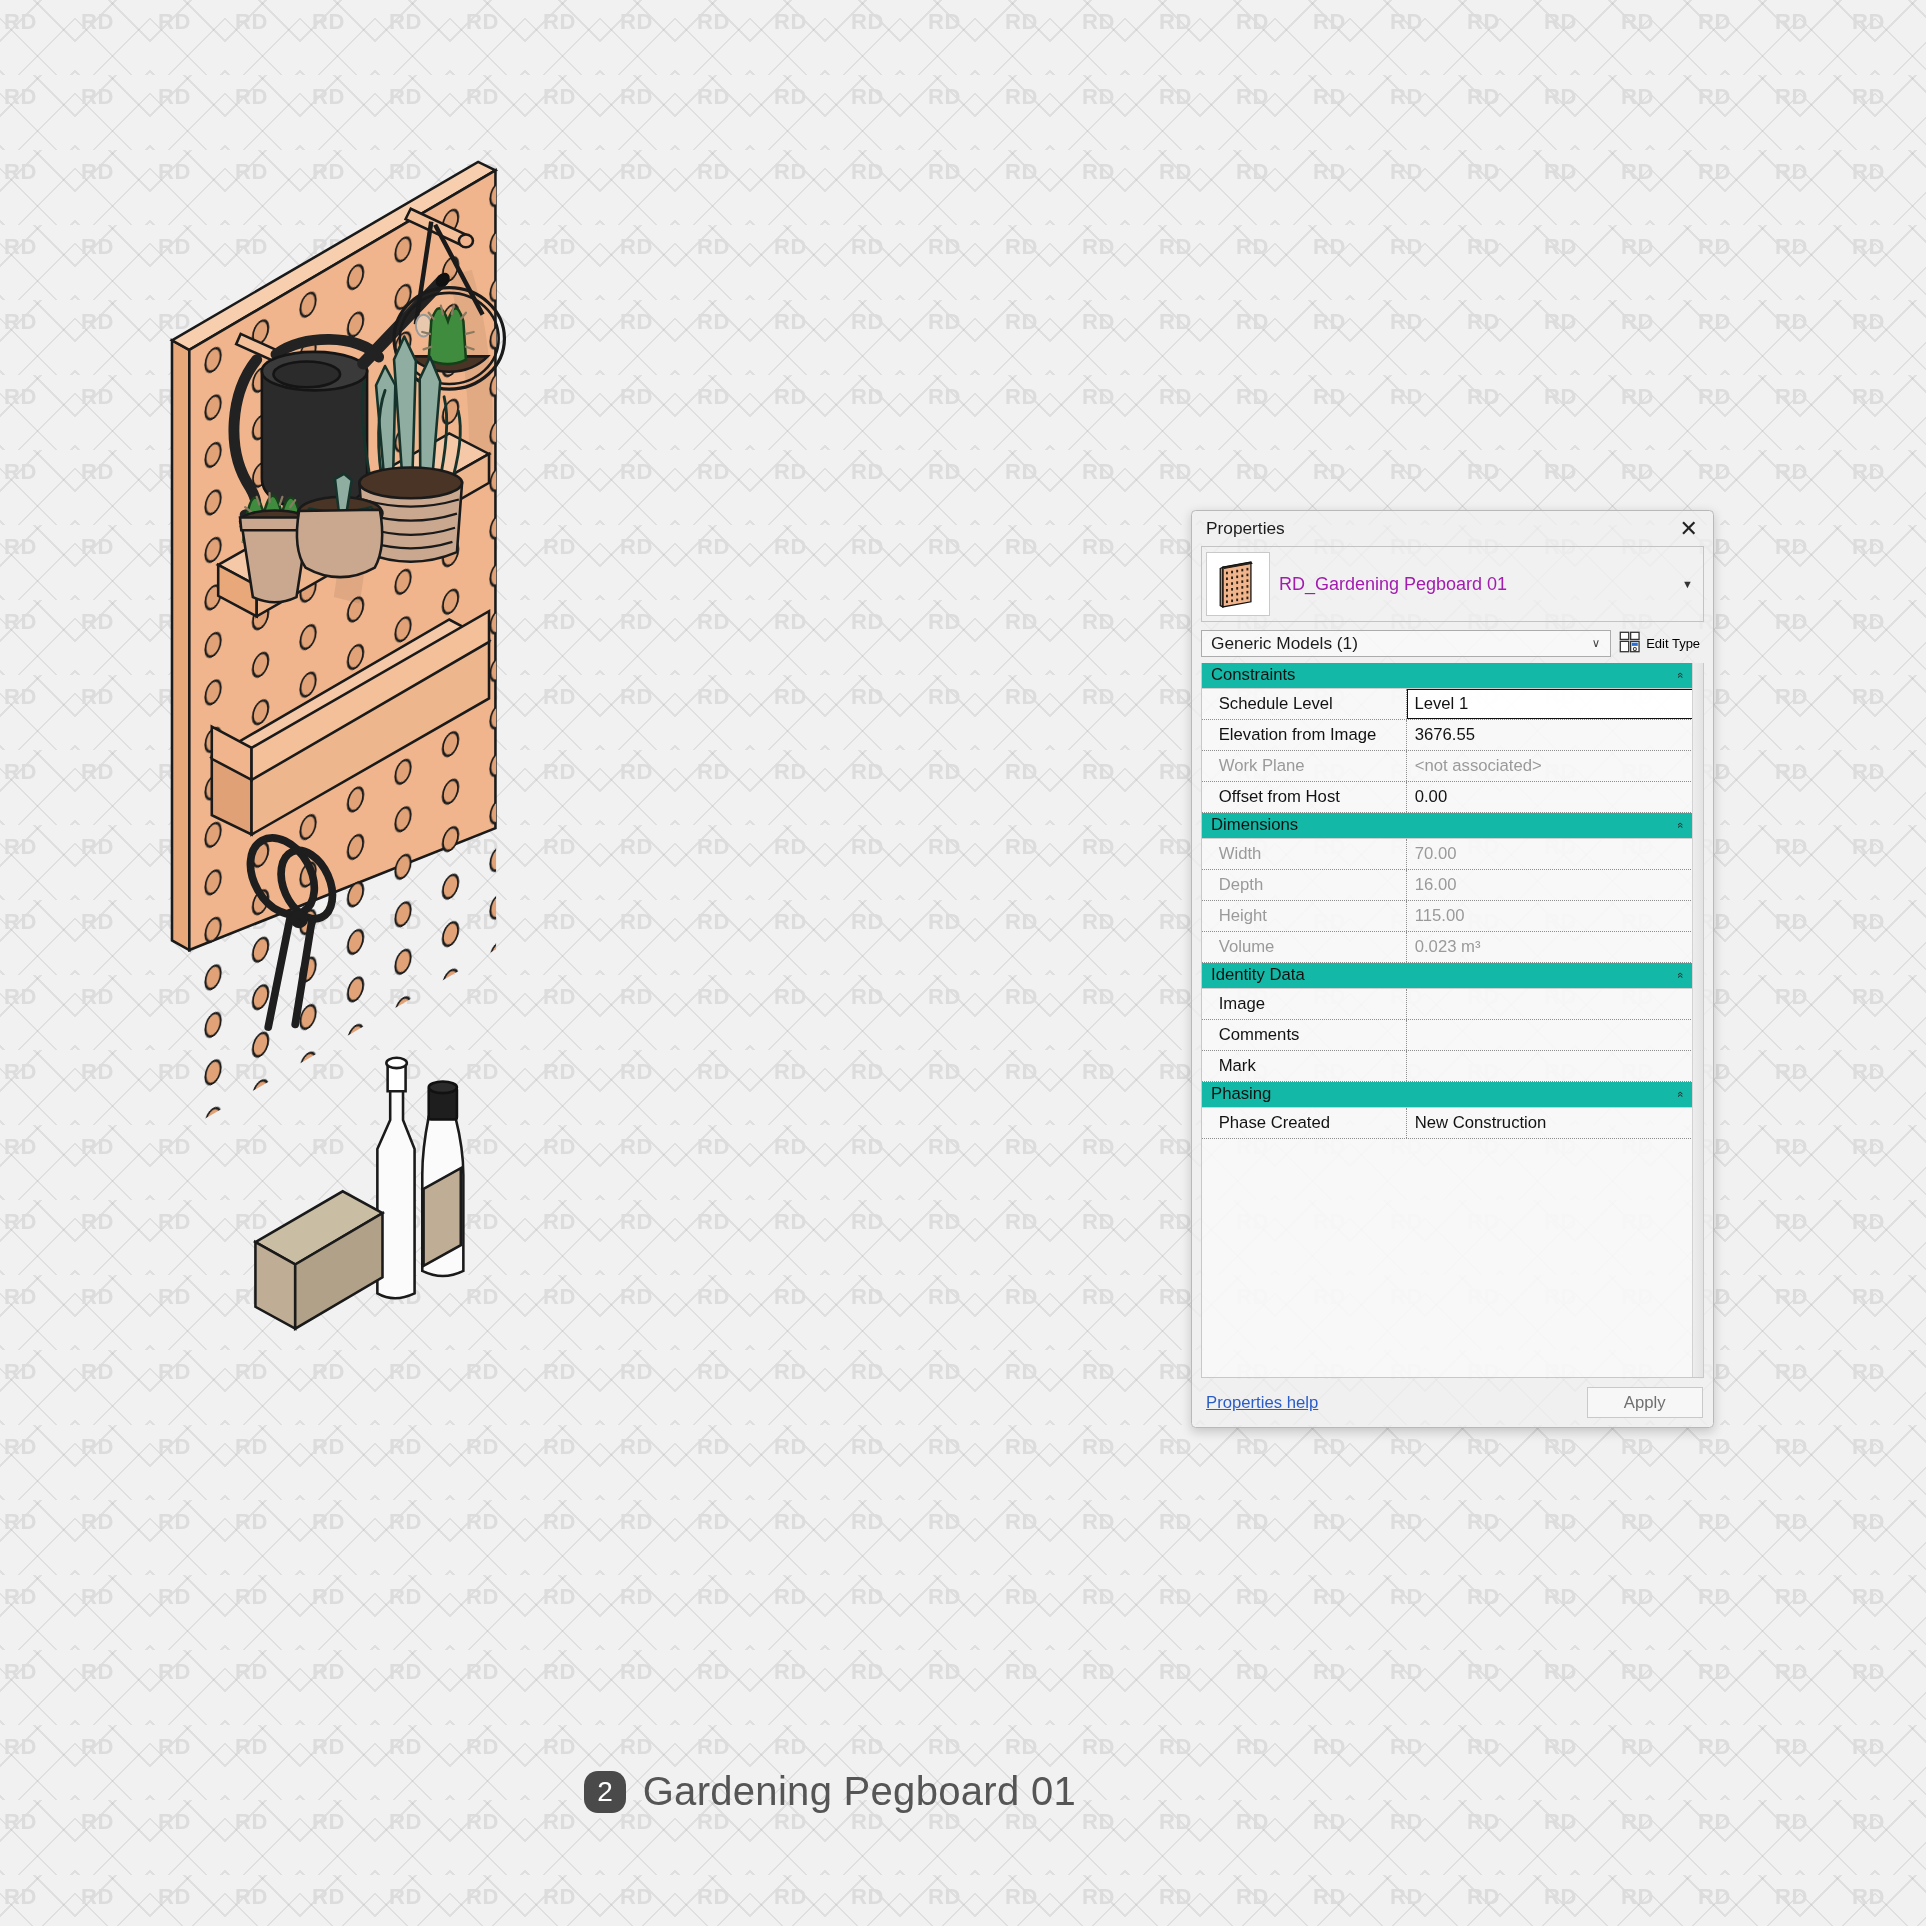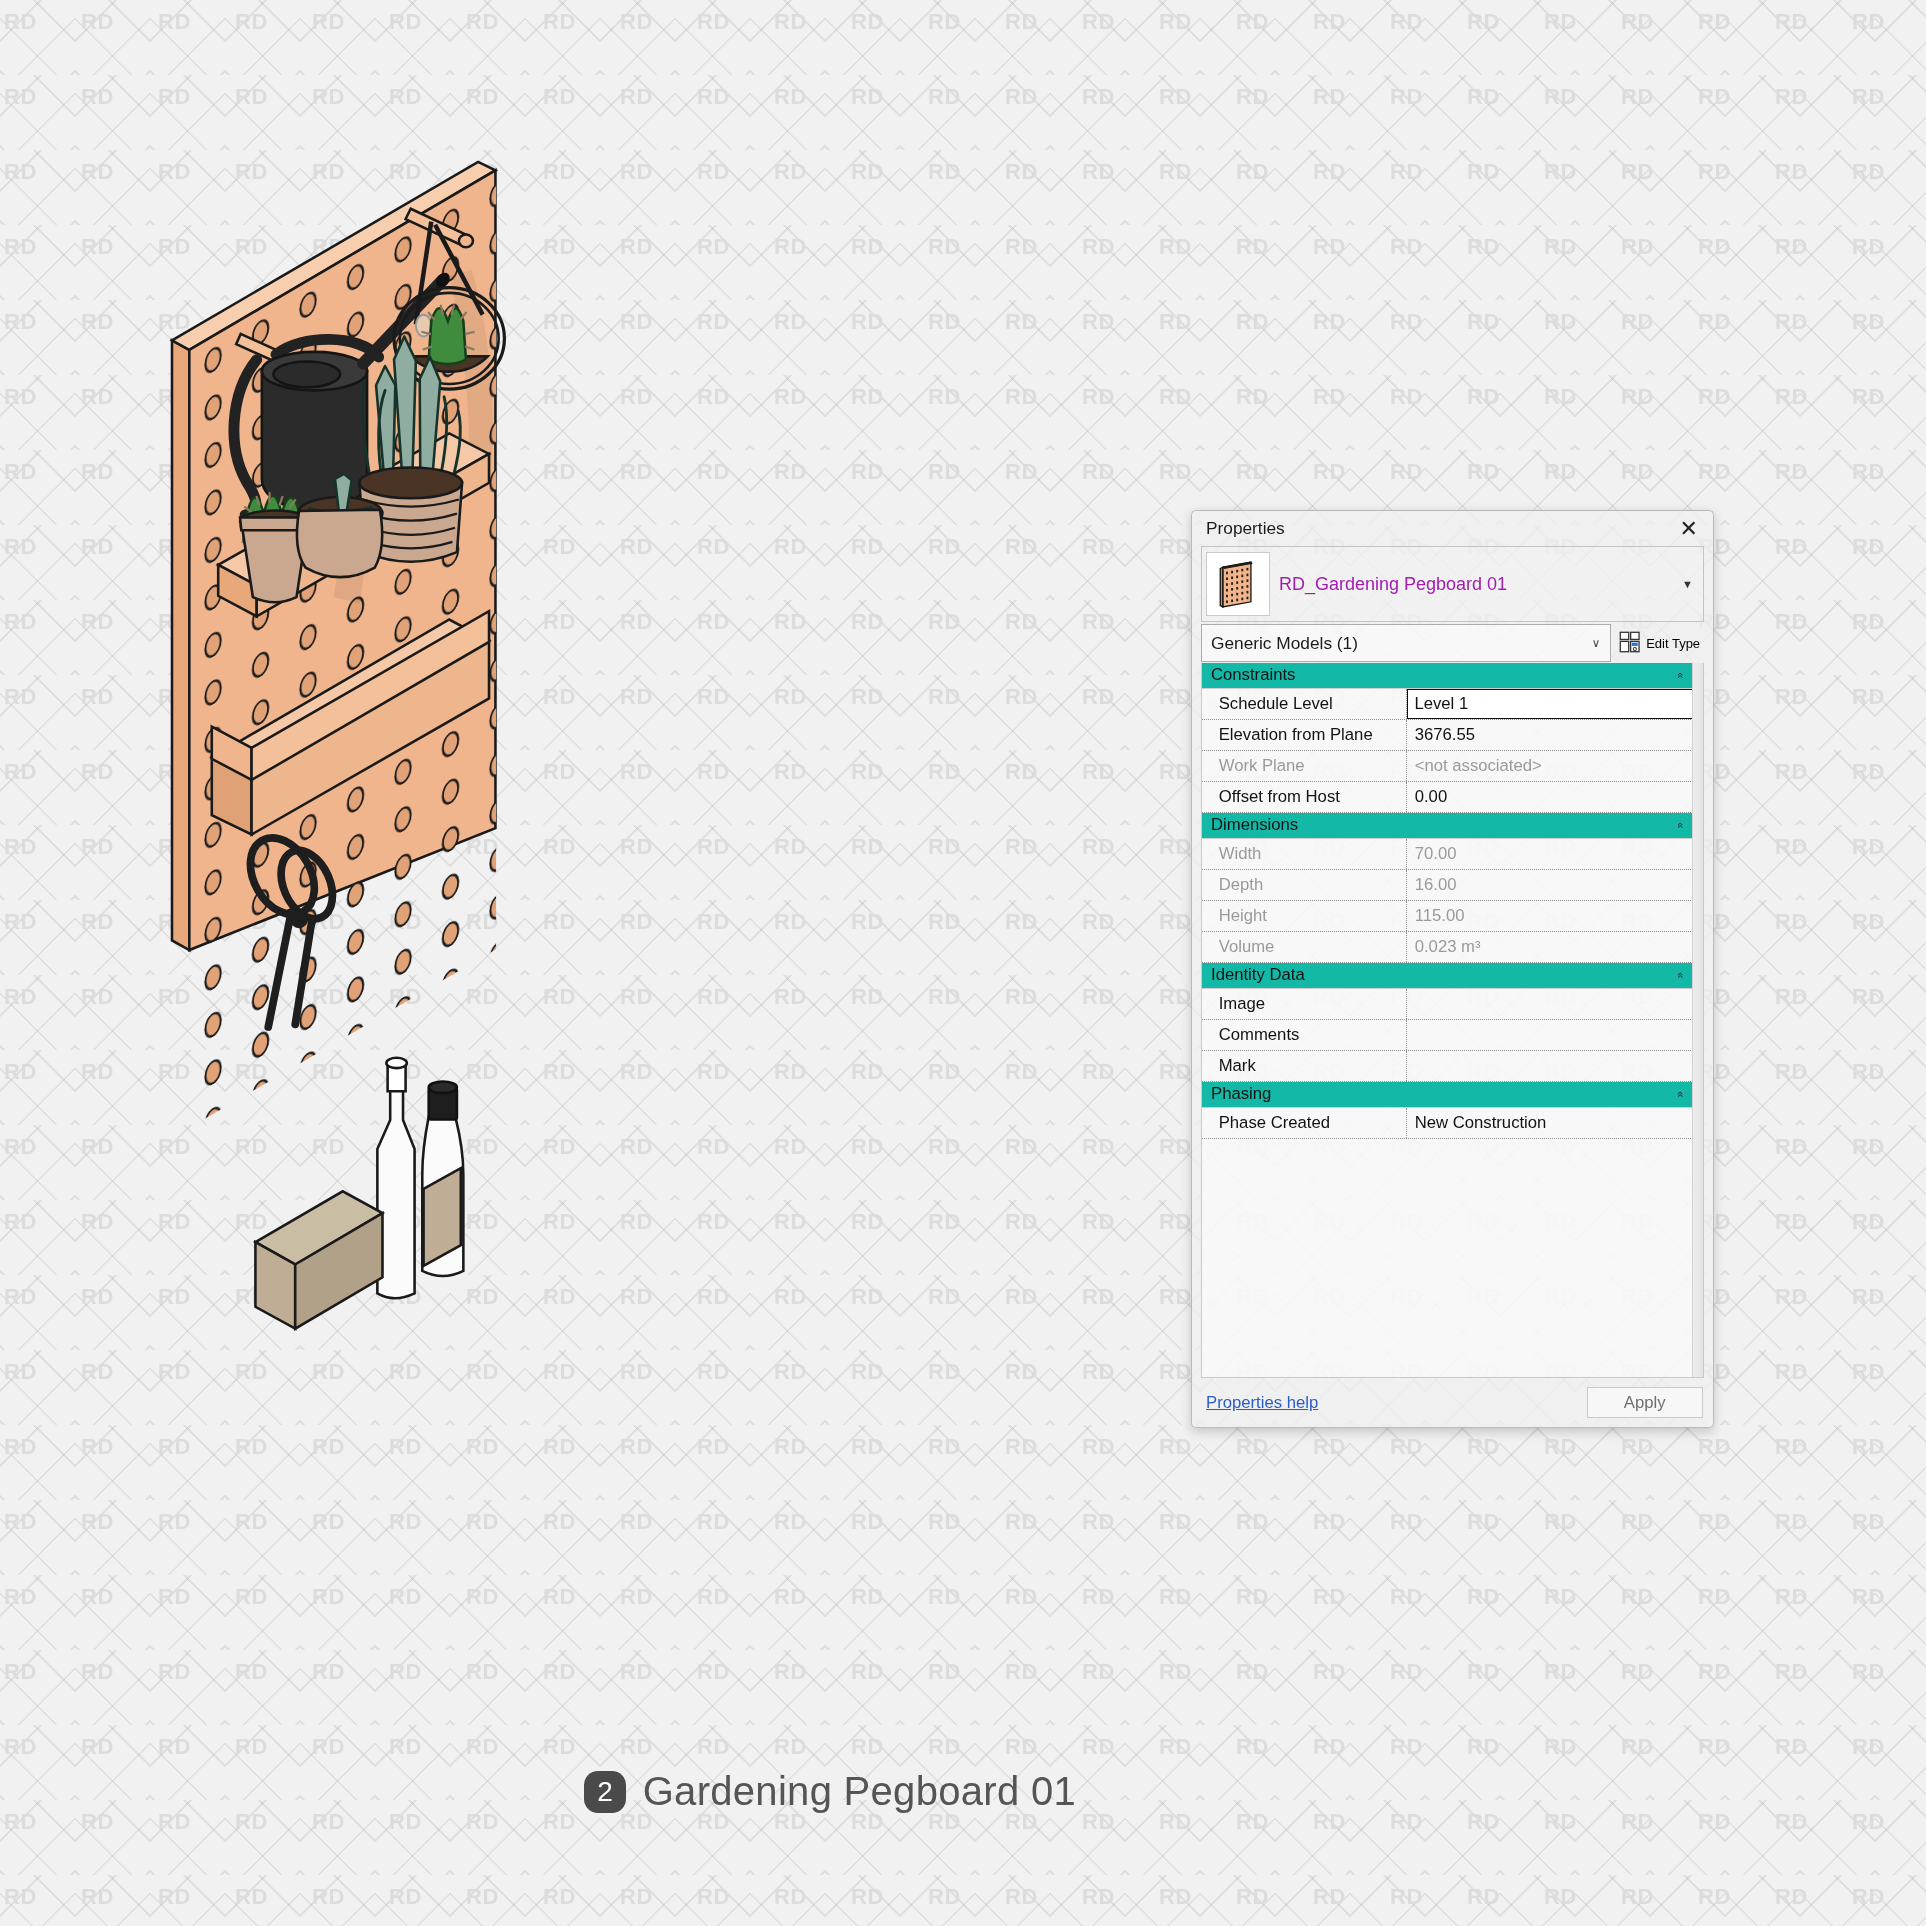--- a/index.html
+++ b/index.html
@@ -84,21 +84,21 @@
   }
   #type-name{flex:1;font-size:18px;color:#a21caf;}
   #type-caret{
     width:31px;display:flex;align-items:center;justify-content:center;
     font-size:11px;color:#333;cursor:pointer;
   }
   #cat-row{
     margin:5.1px 9px 3.9px 9px;height:32px;flex:0 0 32px;display:flex;align-items:center;gap:6.4px;
   }
   #cat-combo{
-    flex:1;height:38px;border:0.6px solid #acacac;background:rgba(255,255,255,.55);
+    flex:1;height:27px;border:0.6px solid #acacac;background:rgba(255,255,255,.55);
     display:flex;align-items:center;padding:0 5.1px 0 9px;box-sizing:border-box;
     font-size:17.3px;color:#1b1b1b;cursor:pointer;
   }
   #cat-combo .lbl{flex:1;}
   #cat-combo .cv{font-size:11.6px;color:#444;padding-right:5.1px;}
   #edit-type{
     display:flex;align-items:center;gap:5.1px;padding:0 3.9px 0 1.3px;
     font-size:13px;color:#000000;cursor:pointer;
   }
   
@@ -1051,21 +1051,21 @@
     <div id="tbl-body">
         <div class="grp">
           <span>Constraints</span>
           <span class="chev">«</span>
         </div>
         <div class="row sel">
           <span class="k">Schedule Level</span>
           <span class="v">Level 1</span>
         </div>
         <div class="row">
-          <span class="k">Elevation from Plane</span>
+          <span class="k">Elevation from Image</span>
           <span class="v">3676.55</span>
         </div>
         <div class="row dim">
           <span class="k">Work Plane</span>
           <span class="v">&lt;not associated&gt;</span>
         </div>
         <div class="row">
           <span class="k">Offset from Host</span>
           <span class="v">0.00</span>
         </div>

